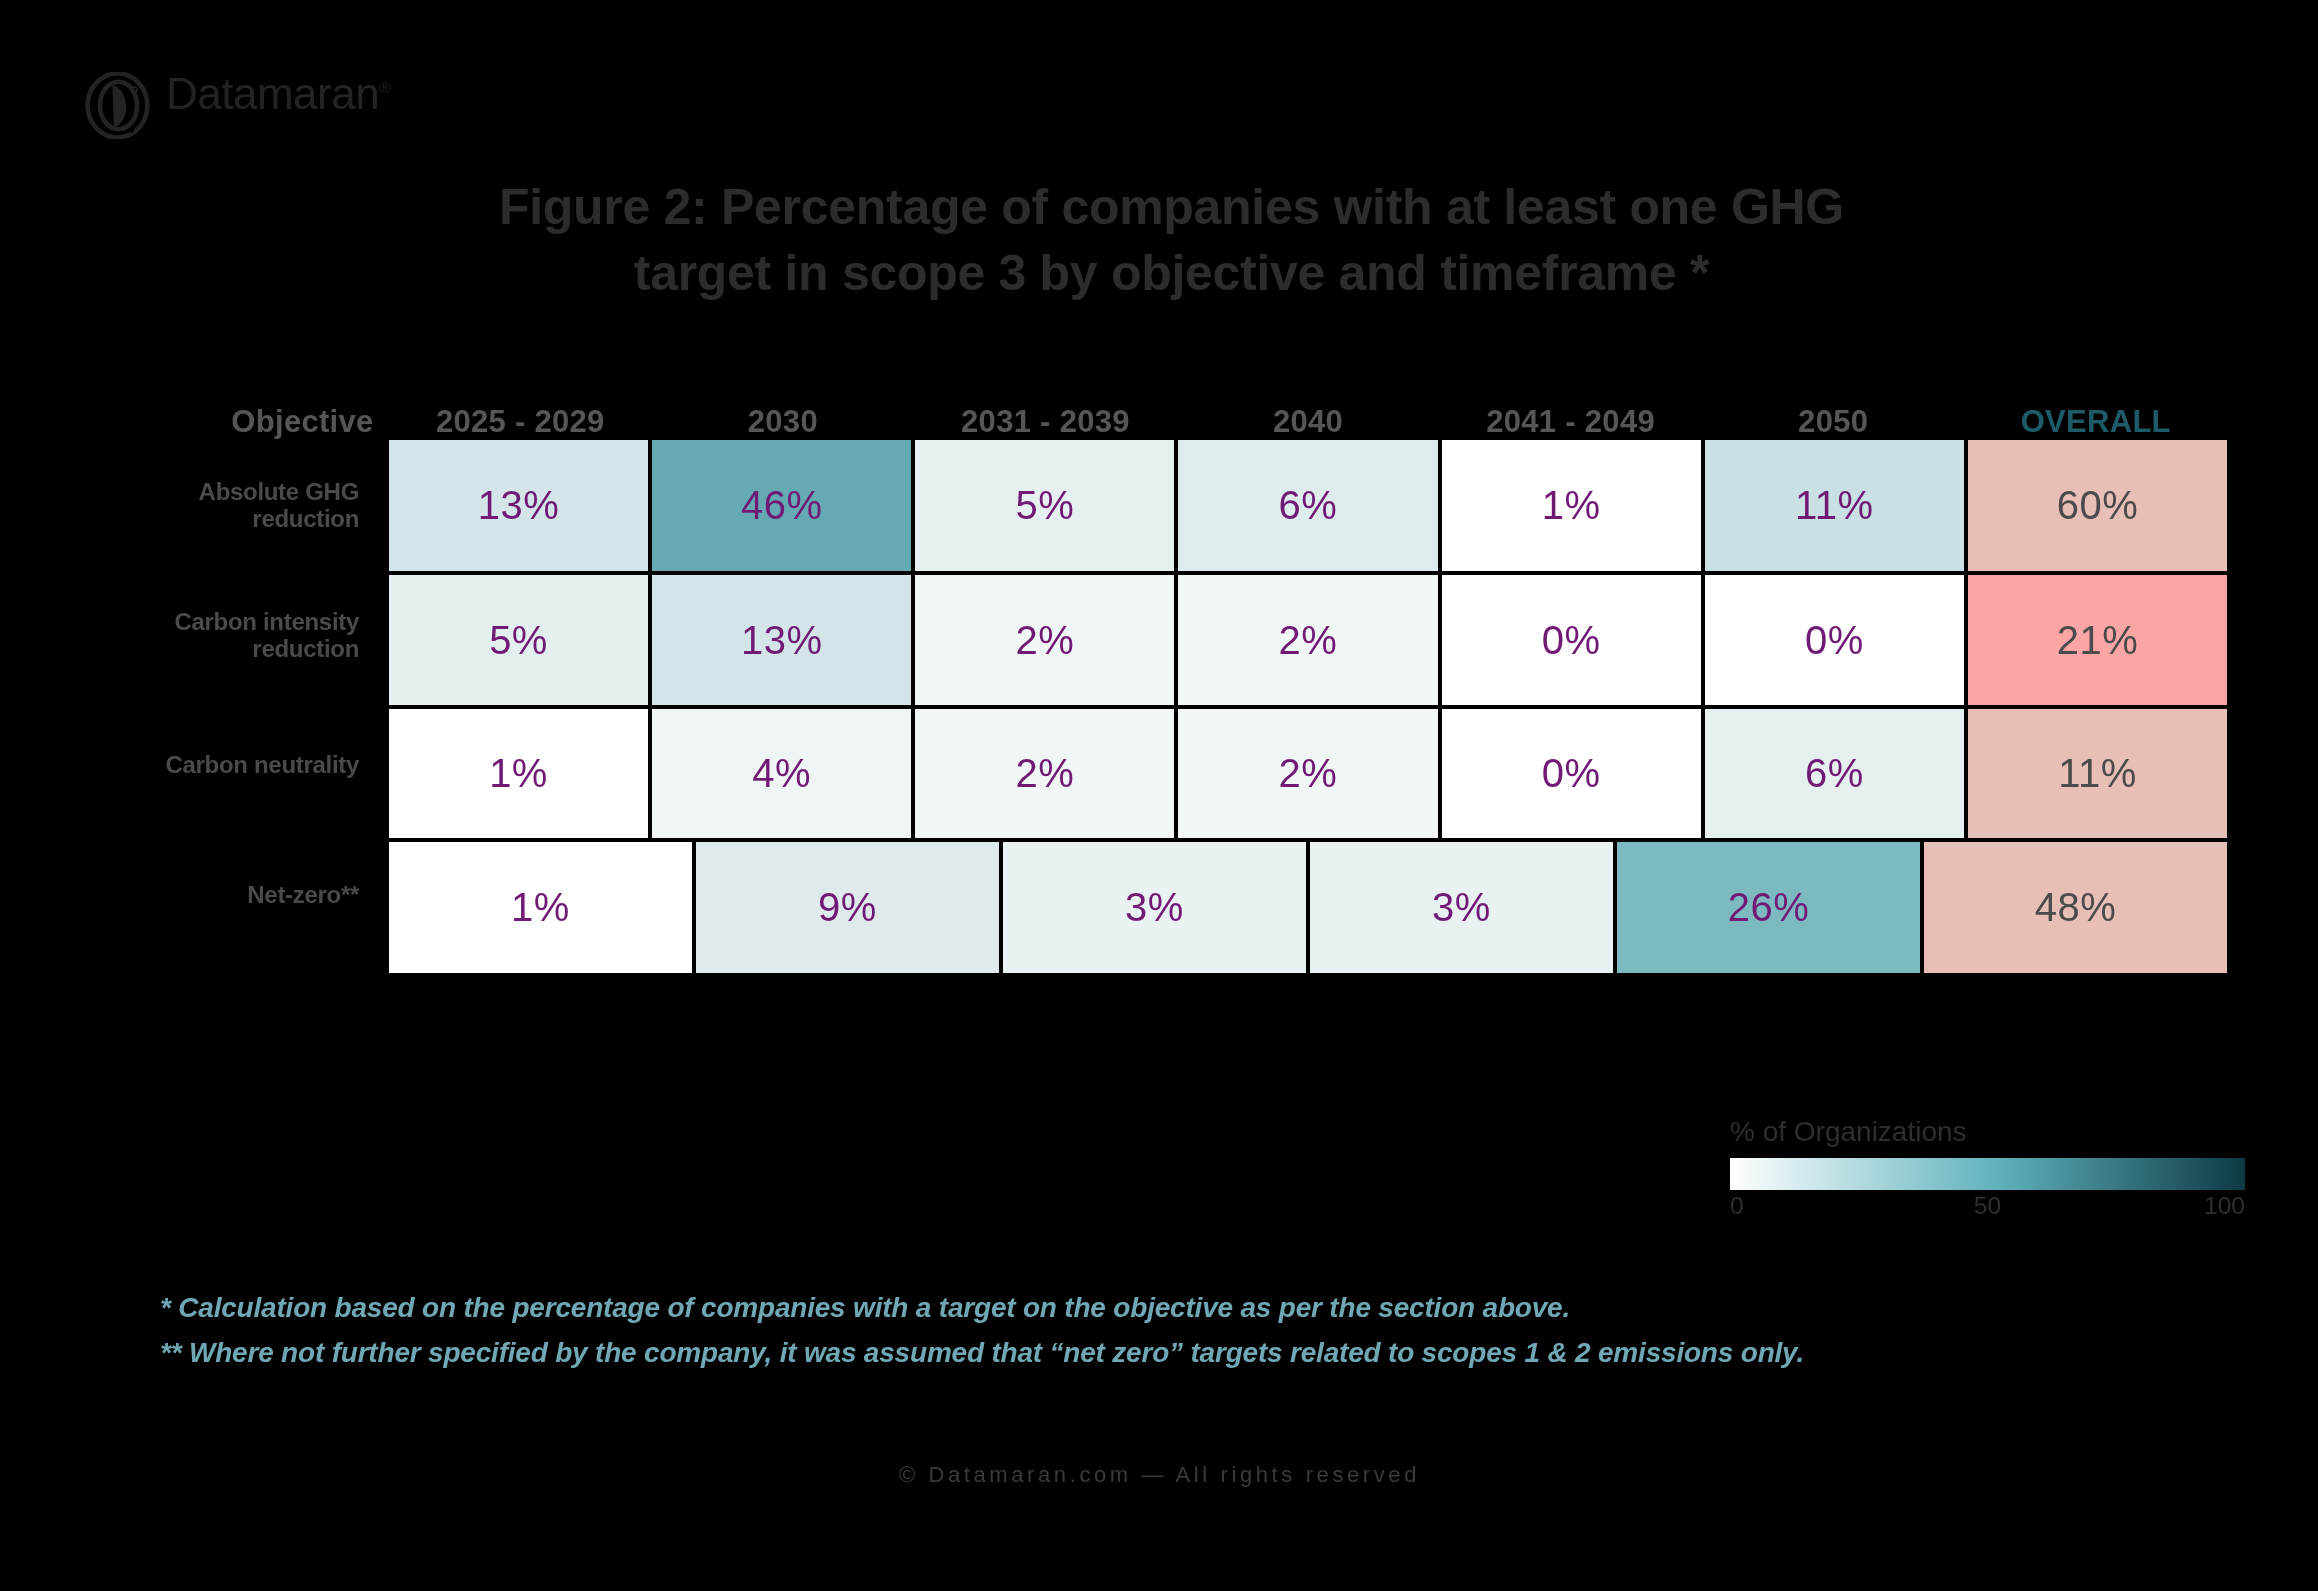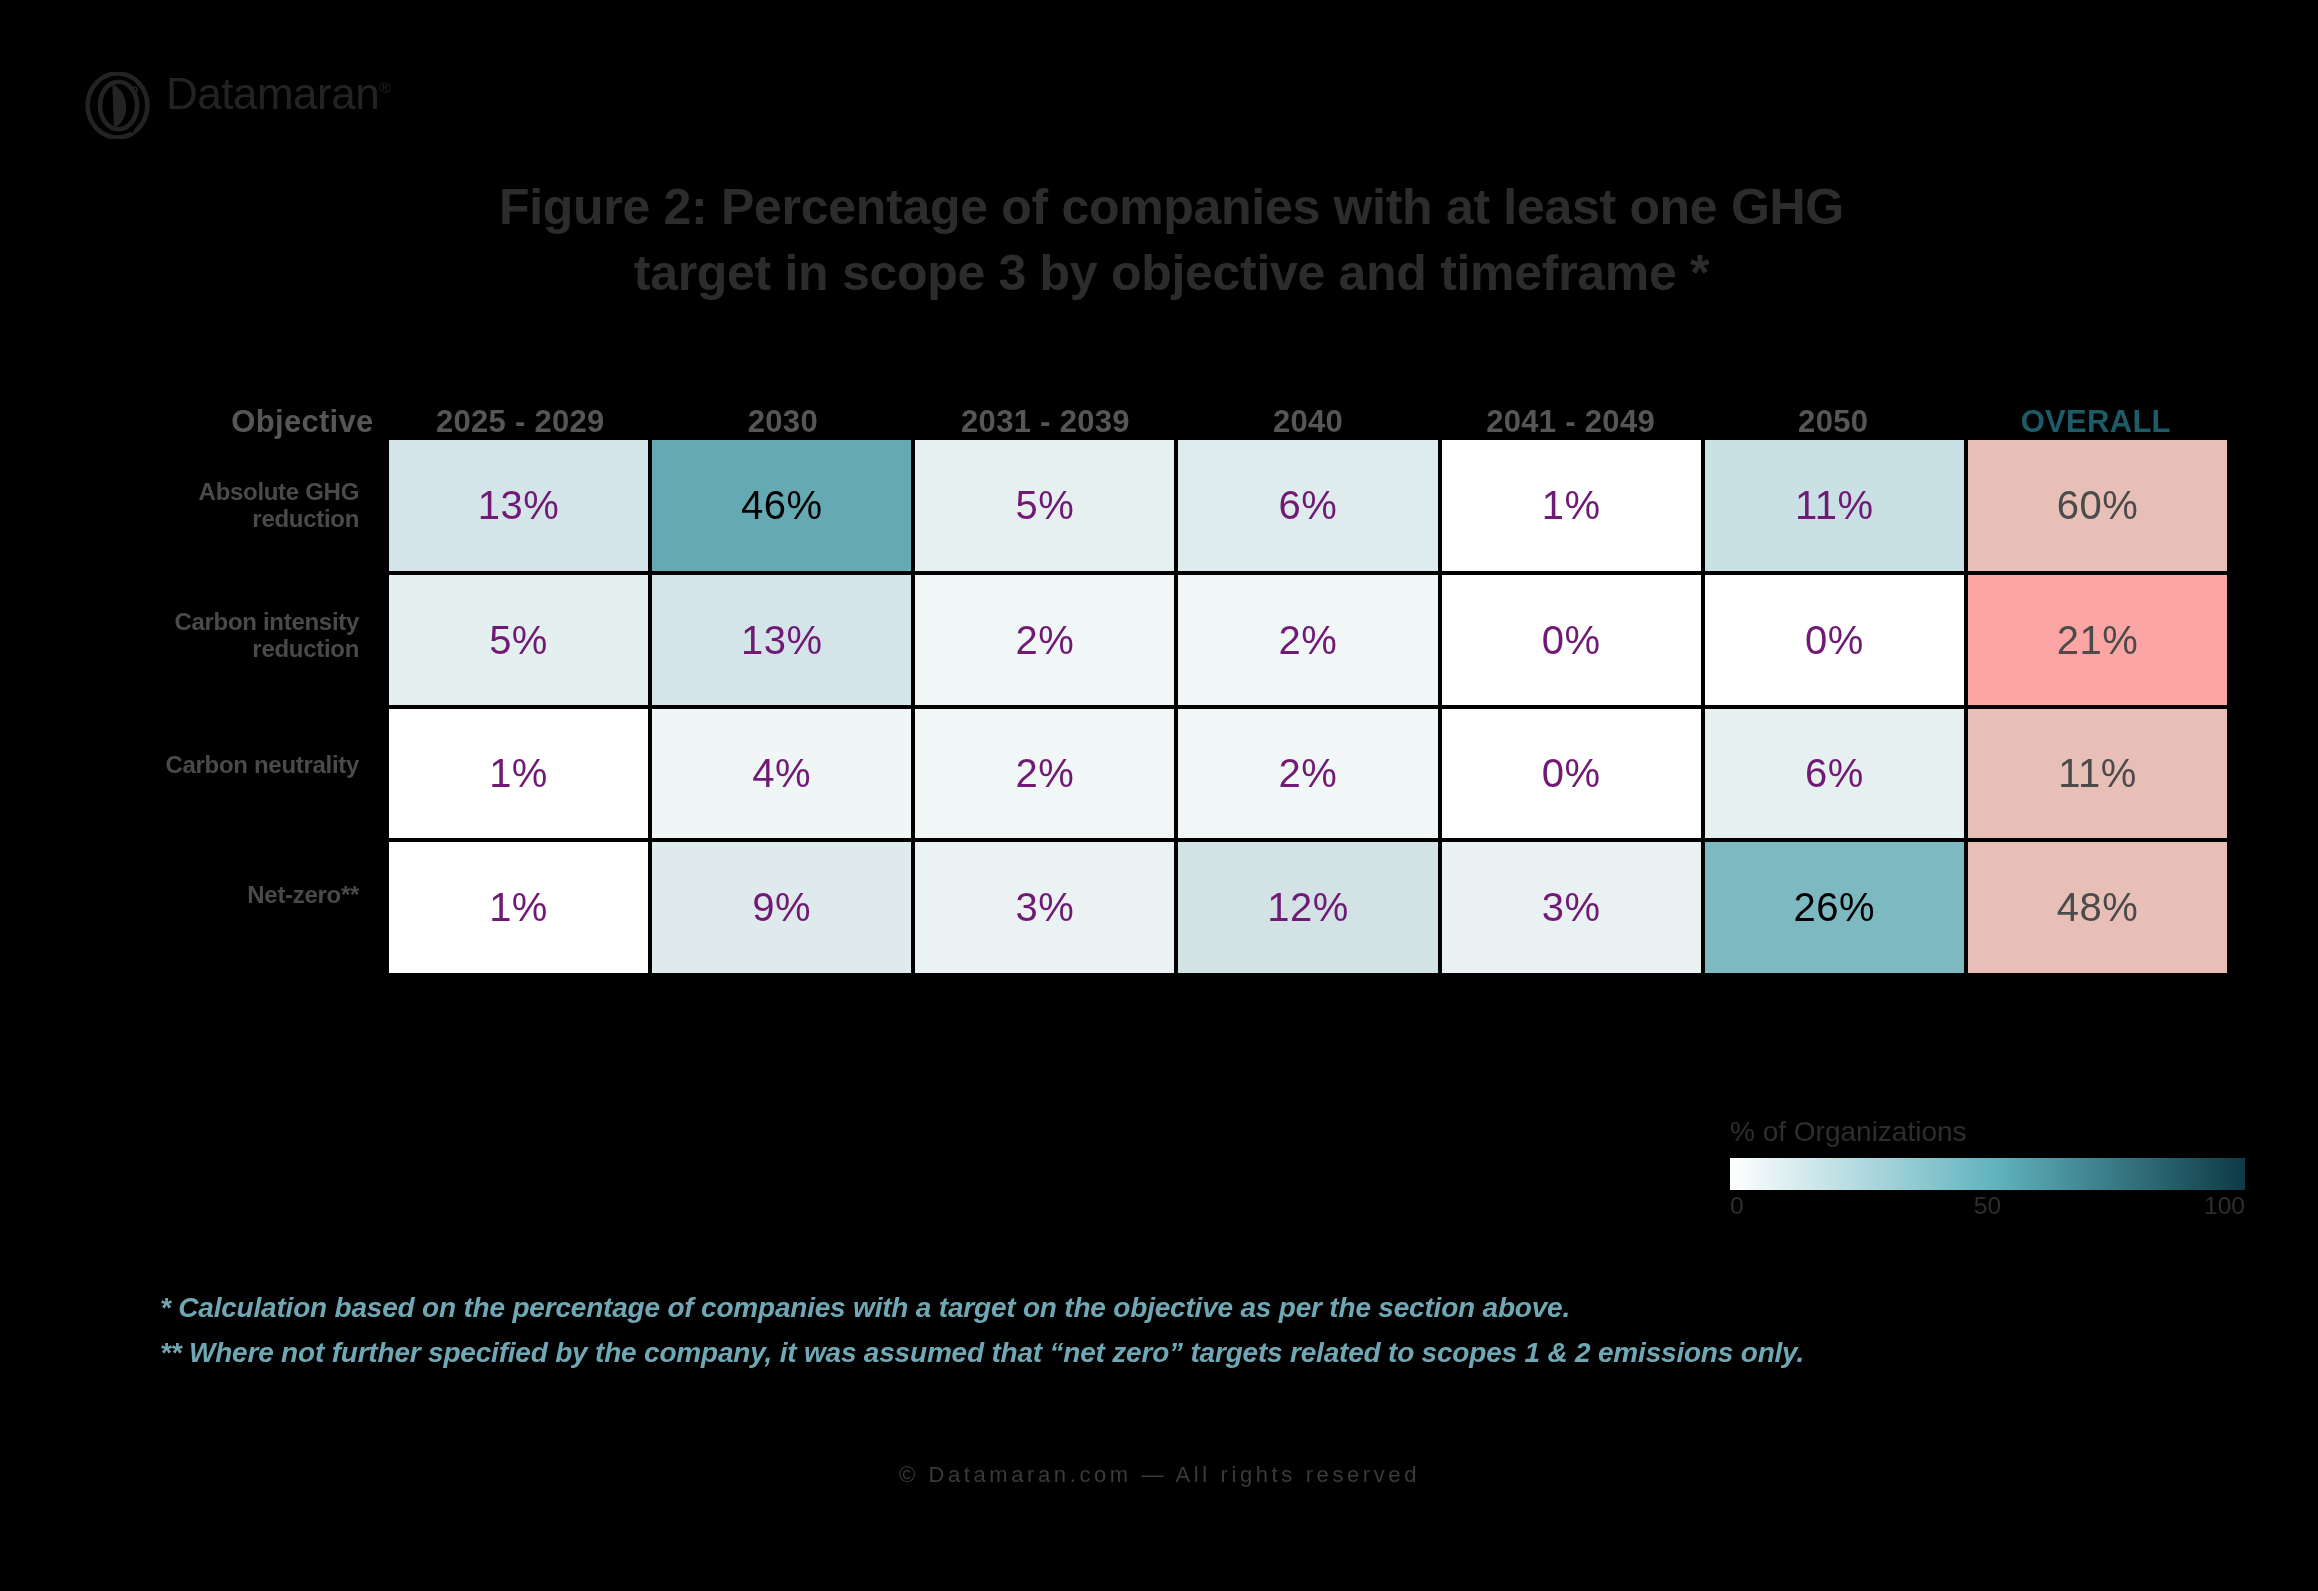--- a/index.html
+++ b/index.html
@@ -125,21 +125,21 @@
     align-items: center;
     justify-content: center;
     font-size: 40px;
     font-weight: 400;
     color: #701a75;
     letter-spacing: 0.5px;
   }
   .heat-row.h1 .heat-cell { height: 130px; }
   .heat-row.h2 .heat-cell { height: 129px; }
   .heat-cell + .heat-cell { margin-left: 4.1px; }
-  .heat-cell.light-text { color: #000000; }
+  .heat-cell.light-text { color: #701a75; }
   .heat-cell.overall-cell { color: #4b4b4b; }
 
   
   #colorbar-block {
     position: absolute;
     left: 1730px;
     top: 1116px;
     width: 517px;
   }
   #colorbar-title {
@@ -273,21 +273,20 @@
           <div class="heat-cell" style="background-color: rgb(241, 246, 247);">2%</div>
           <div class="heat-cell" style="background-color: rgb(255, 255, 255);">0%</div>
           <div class="heat-cell" style="background-color: rgb(230, 240, 241);">6%</div>
           <div class="heat-cell overall-cell" style="background-color: rgb(232, 191, 182);">11%</div>
         </div>
 
         <div class="heat-row h3">
           <div class="heat-cell" style="background-color: rgb(255, 255, 255);">1%</div>
           <div class="heat-cell" style="background-color: rgb(223, 234, 236);">9%</div>
           <div class="heat-cell" style="background-color: rgb(234, 242, 243);">3%</div>
-          <div class="heat-cell" style="background-color: rgb(211, 226, 229);">12%</div>
           <div class="heat-cell" style="background-color: rgb(233, 241, 242);">3%</div>
           <div class="heat-cell light-text" style="background-color: rgb(125, 185, 193);">26%</div>
           <div class="heat-cell overall-cell" style="background-color: rgb(232, 191, 182);">48%</div>
         </div>
 
       </div>
     </div>
   </div>
 
   <div id="colorbar-block">

